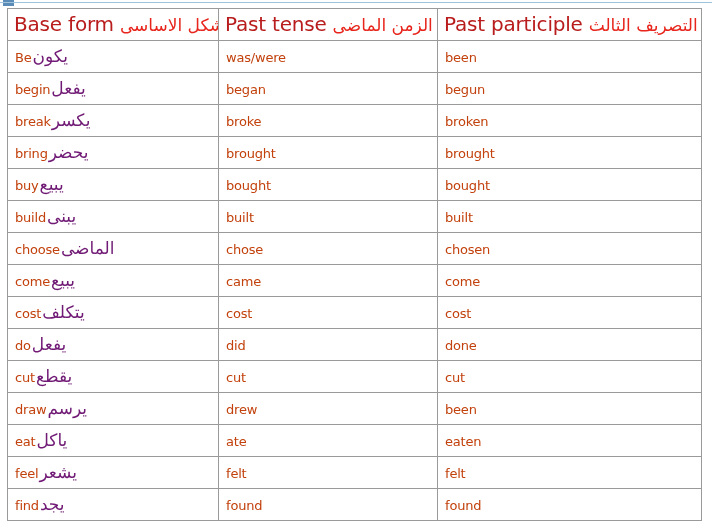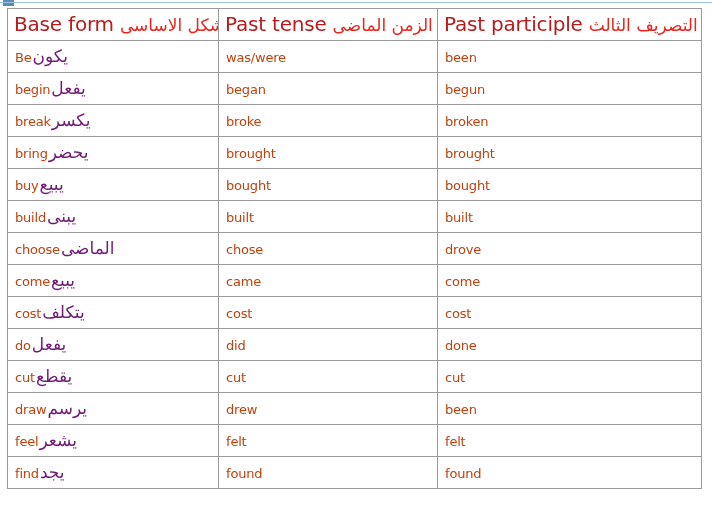--- a/index.html
+++ b/index.html
@@ -150,21 +150,21 @@
           <td><span class="en">bought</span></td>
         </tr>
         <tr>
           <td><span class="en">build</span><span class="ar">يبنى</span></td>
           <td><span class="en">built</span></td>
           <td><span class="en">built</span></td>
         </tr>
         <tr>
           <td><span class="en">choose</span><span class="ar">الماضى</span></td>
           <td><span class="en">chose</span></td>
-          <td><span class="en">drove</span></td>
+          <td><span class="en">chosen</span></td>
         </tr>
         <tr>
           <td><span class="en">come</span><span class="ar">يبيع</span></td>
           <td><span class="en">came</span></td>
           <td><span class="en">come</span></td>
         </tr>
         <tr>
           <td><span class="en">cost</span><span class="ar">يتكلف</span></td>
           <td><span class="en">cost</span></td>
           <td><span class="en">cost</span></td>
@@ -178,20 +178,25 @@
           <td><span class="en">cut</span><span class="ar">يقطع</span></td>
           <td><span class="en">cut</span></td>
           <td><span class="en">cut</span></td>
         </tr>
         <tr>
           <td><span class="en">draw</span><span class="ar">يرسم</span></td>
           <td><span class="en">drew</span></td>
           <td><span class="en">been</span></td>
         </tr>
         <tr>
+          <td><span class="en">eat</span><span class="ar">ياكل</span></td>
+          <td><span class="en">ate</span></td>
+          <td><span class="en">eaten</span></td>
+        </tr>
+        <tr>
           <td><span class="en">feel</span><span class="ar">يشعر</span></td>
           <td><span class="en">felt</span></td>
           <td><span class="en">felt</span></td>
         </tr>
         <tr>
           <td><span class="en">find</span><span class="ar">يجد</span></td>
           <td><span class="en">found</span></td>
           <td><span class="en">found</span></td>
         </tr>
       </tbody>

